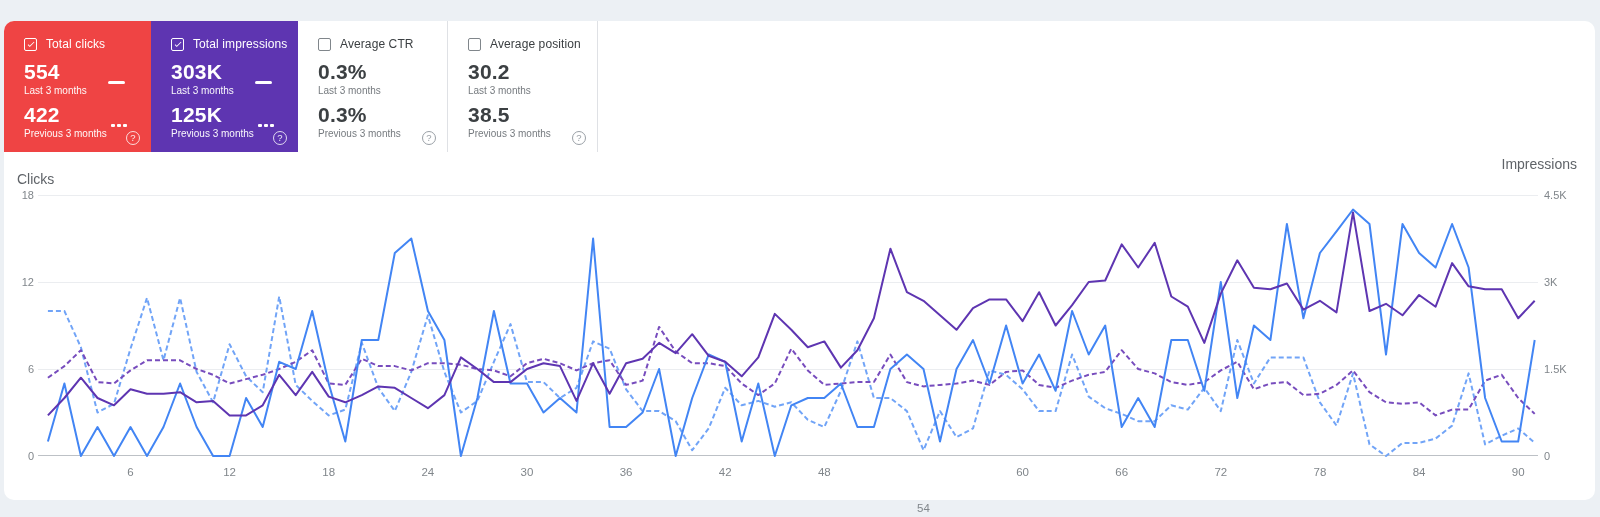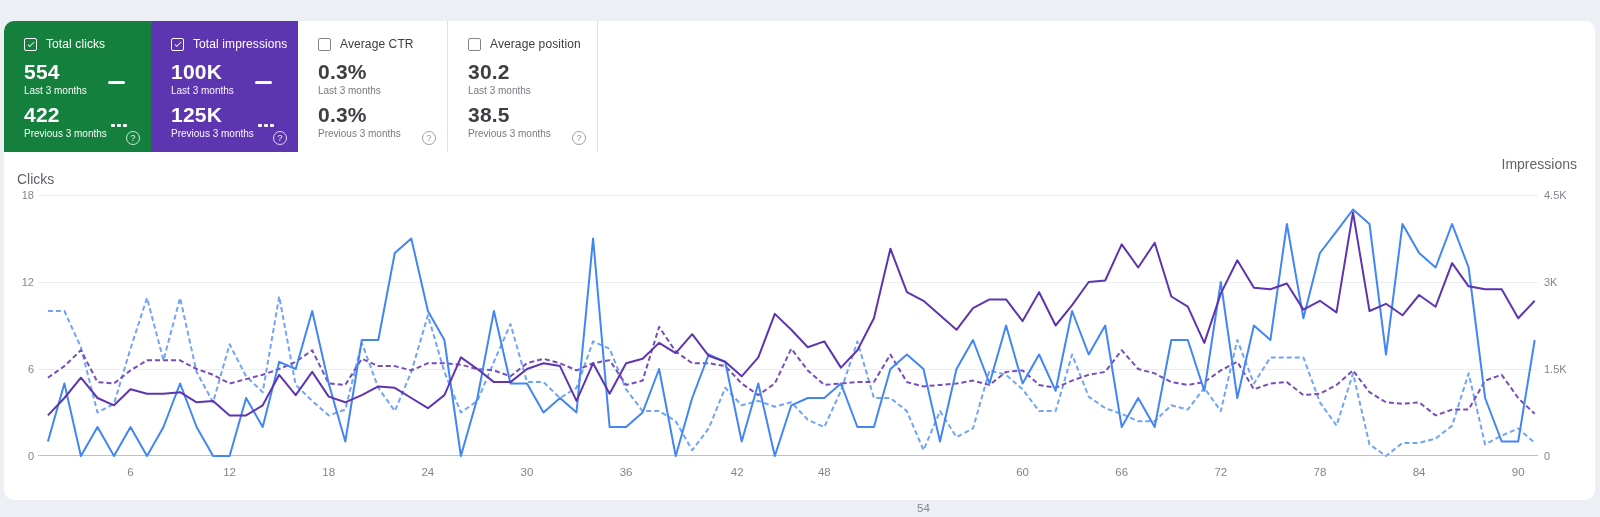--- a/index.html
+++ b/index.html
@@ -5,21 +5,21 @@
   * { margin:0; padding:0; box-sizing:border-box; }
   html,body { width:1600px; height:517px; font-family:"Liberation Sans", sans-serif; }
   body { background:#ecf0f4; position:relative; overflow:hidden; }
 
   .panel { position:absolute; left:4px; top:21px; width:1591px; height:479px;
            background:#ffffff; border-radius:10px; }
 
   
   .cards { position:absolute; left:0; top:0; height:131px; display:flex; }
   .card { width:147px; height:131px; position:relative; padding:16px 12px 10px 20px; cursor:pointer; }
-  .card--clicks { background:#15803d; color:#ffffff; border-radius:10px 0 0 0; }
+  .card--clicks { background:#ef4444; color:#ffffff; border-radius:10px 0 0 0; }
   .card--impressions { background:#5e35b1; color:#ffffff; }
   .card--white { width:150px; background:#ffffff; color:#3c4043; border-right:1px solid #dfe1e5; }
   .card-head { display:flex; align-items:center; gap:9px; margin-bottom:9px; }
   .cbx { width:13px; height:13px; border-radius:2px; flex:0 0 auto; display:flex; align-items:center; justify-content:center; }
   .cbx--checked { border:1.6px solid #ffffff; }
   .cbx--checked svg { width:10px; height:10px; fill:#ffffff; }
   .cbx--empty { border:1.6px solid #80868b; background:#fff; }
   .card-label { font-size:12px; letter-spacing:.1px; white-space:nowrap; }
   .vrow { display:flex; align-items:flex-end; justify-content:space-between; }
   .vbig { font-size:21px; font-weight:700; letter-spacing:.2px; }
@@ -78,21 +78,21 @@
     <div class="card card--impressions">
       <div class="card-head">
         <span class="cbx cbx--checked">
           <svg viewBox="0 0 24 24">
               <path d="M9 16.2 5.5 12.7l-1.4 1.4L9 19 20.3 7.7l-1.4-1.4z"></path>
             </svg>
         </span>
         <span class="card-label">Total impressions</span>
       </div>
       <div class="vrow">
-        <span class="vbig">100K</span>
+        <span class="vbig">303K</span>
         <span class="mark-solid"></span>
       </div>
       <div class="caption">Last 3 months</div>
       <div class="vrow">
         <span class="vbig">125K</span>
         <span class="mark-dash">
             <i></i>
             <i></i>
             <i></i>
           </span>
@@ -161,21 +161,21 @@
     </g>
 </svg>
 
 <div id="x-axis-labels">
     <div class="x-tick" style="left: 92.5px;">6</div>
     <div class="x-tick" style="left: 191.62px;">12</div>
     <div class="x-tick" style="left: 290.74px;">18</div>
     <div class="x-tick" style="left: 389.86px;">24</div>
     <div class="x-tick" style="left: 488.98px;">30</div>
     <div class="x-tick" style="left: 588.1px;">36</div>
-    <div class="x-tick" style="left: 687.22px; margin-left: 12px;">42</div>
+    <div class="x-tick" style="left: 687.22px;">42</div>
     <div class="x-tick" style="left: 786.34px;">48</div>
     <div class="x-tick" style="left: 885.46px; margin-top: 36px;">54</div>
     <div class="x-tick" style="left: 984.58px;">60</div>
     <div class="x-tick" style="left: 1083.7px;">66</div>
     <div class="x-tick" style="left: 1182.82px;">72</div>
     <div class="x-tick" style="left: 1281.94px;">78</div>
     <div class="x-tick" style="left: 1381.06px;">84</div>
     <div class="x-tick" style="left: 1480.18px;">90</div>
   </div>
 

